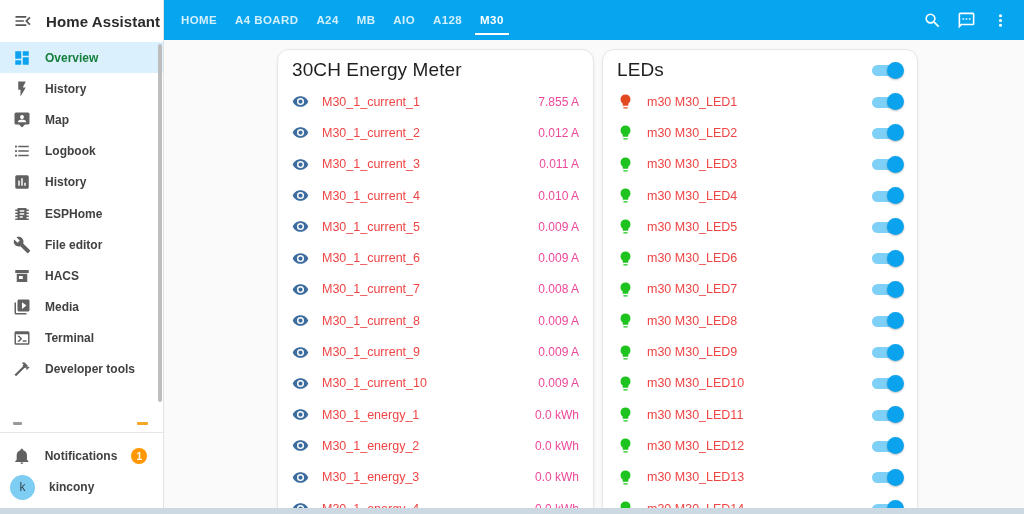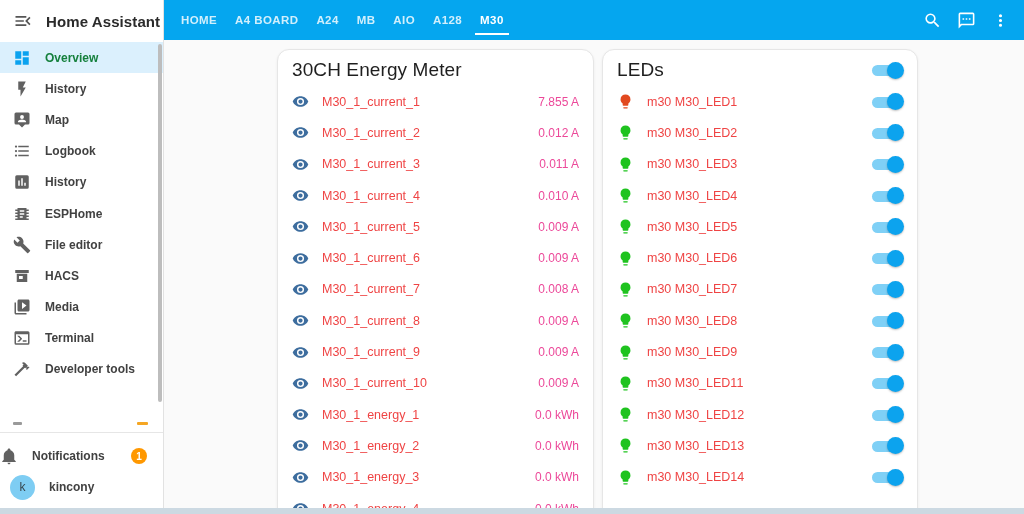--- a/index.html
+++ b/index.html
@@ -29,21 +29,21 @@
   .menu-item { height:31.2px; display:flex; align-items:center; gap:14px; padding-left:13px; cursor:pointer; }
   .menu-item .mi-icon { width:18px; height:18px; flex:none; color:#616161; }
   .menu-item .mi-icon svg { width:100%; height:100%; }
   .menu-item .mi-label { font-size:12px; font-weight:bold; color:#414141; white-space:nowrap; }
   .menu-item.active { background:#dbf0fd; }
   .menu-item.active .mi-icon { color:#0ba2ef; }
   .menu-item.active .mi-label { color:#15803d; }
   .sb-partial-icon { position:absolute; top:422px; left:13px; width:9px; height:3px; background:#9a9a9a; border-radius:1px; }
   .sb-partial-badge { position:absolute; top:422px; left:137px; width:11px; height:3px; background:#f5a623; border-radius:1px; }
   .sb-divider { position:absolute; top:432px; left:0; width:100%; height:1px; background:#e6e6e6; }
-  .sb-row { position:absolute; left:0; width:100%; height:30px; display:flex; align-items:center; gap:14px; cursor:pointer; }
+  .sb-row { position:absolute; left:0; width:100%; height:30px; display:flex; align-items:center; gap:14px; padding-left:13px; cursor:pointer; }
   .sb-row.notifications { top:441px; }
   .sb-row.user { top:472px; padding-left:10px; }
   .sb-bell { width:18px; height:18px; color:#616161; }
   .sb-bell svg { width:100%; height:100%; }
   .sb-row .mi-label { font-size:12px; font-weight:bold; color:#414141; }
   .badge { margin-left:auto; margin-right:16px; width:16px; height:16px; border-radius:50%;
            background:#ff9800; color:#fff; font-size:10px; font-weight:bold;
            display:flex; align-items:center; justify-content:center; }
   .avatar { width:25px; height:25px; border-radius:50%; background:#7ecdf3; color:#37474f;
             font-size:12px; display:flex; align-items:center; justify-content:center; flex:none; }
@@ -399,20 +399,30 @@
             <span class="r-name">m30 M30_LED9</span>
             <span class="switch">
               <span class="track"></span>
               <span class="knob"></span>
             </span>
           </div>
           <div class="row">
             <span class="r-icon" style="color:#1fc31f"><svg viewBox="0 0 24 24" fill="currentColor" fill-rule="evenodd">
                 <path d="M12,2A7,7 0 0,0 5,9C5,11.38 6.19,13.47 8,14.74V17C8,17.55 8.45,18 9,18H15C15.55,18 16,17.55 16,17V14.74C17.81,13.47 19,11.38 19,9A7,7 0 0,0 12,2M9,21C9,21.55 9.45,22 10,22H14C14.55,22 15,21.55 15,21V20H9V21Z"></path>
               </svg></span>
+            <span class="r-name">m30 M30_LED10</span>
+            <span class="switch">
+              <span class="track"></span>
+              <span class="knob"></span>
+            </span>
+          </div>
+          <div class="row">
+            <span class="r-icon" style="color:#1fc31f"><svg viewBox="0 0 24 24" fill="currentColor" fill-rule="evenodd">
+                <path d="M12,2A7,7 0 0,0 5,9C5,11.38 6.19,13.47 8,14.74V17C8,17.55 8.45,18 9,18H15C15.55,18 16,17.55 16,17V14.74C17.81,13.47 19,11.38 19,9A7,7 0 0,0 12,2M9,21C9,21.55 9.45,22 10,22H14C14.55,22 15,21.55 15,21V20H9V21Z"></path>
+              </svg></span>
             <span class="r-name">m30 M30_LED11</span>
             <span class="switch">
               <span class="track"></span>
               <span class="knob"></span>
             </span>
           </div>
           <div class="row">
             <span class="r-icon" style="color:#1fc31f"><svg viewBox="0 0 24 24" fill="currentColor" fill-rule="evenodd">
                 <path d="M12,2A7,7 0 0,0 5,9C5,11.38 6.19,13.47 8,14.74V17C8,17.55 8.45,18 9,18H15C15.55,18 16,17.55 16,17V14.74C17.81,13.47 19,11.38 19,9A7,7 0 0,0 12,2M9,21C9,21.55 9.45,22 10,22H14C14.55,22 15,21.55 15,21V20H9V21Z"></path>
               </svg></span>

